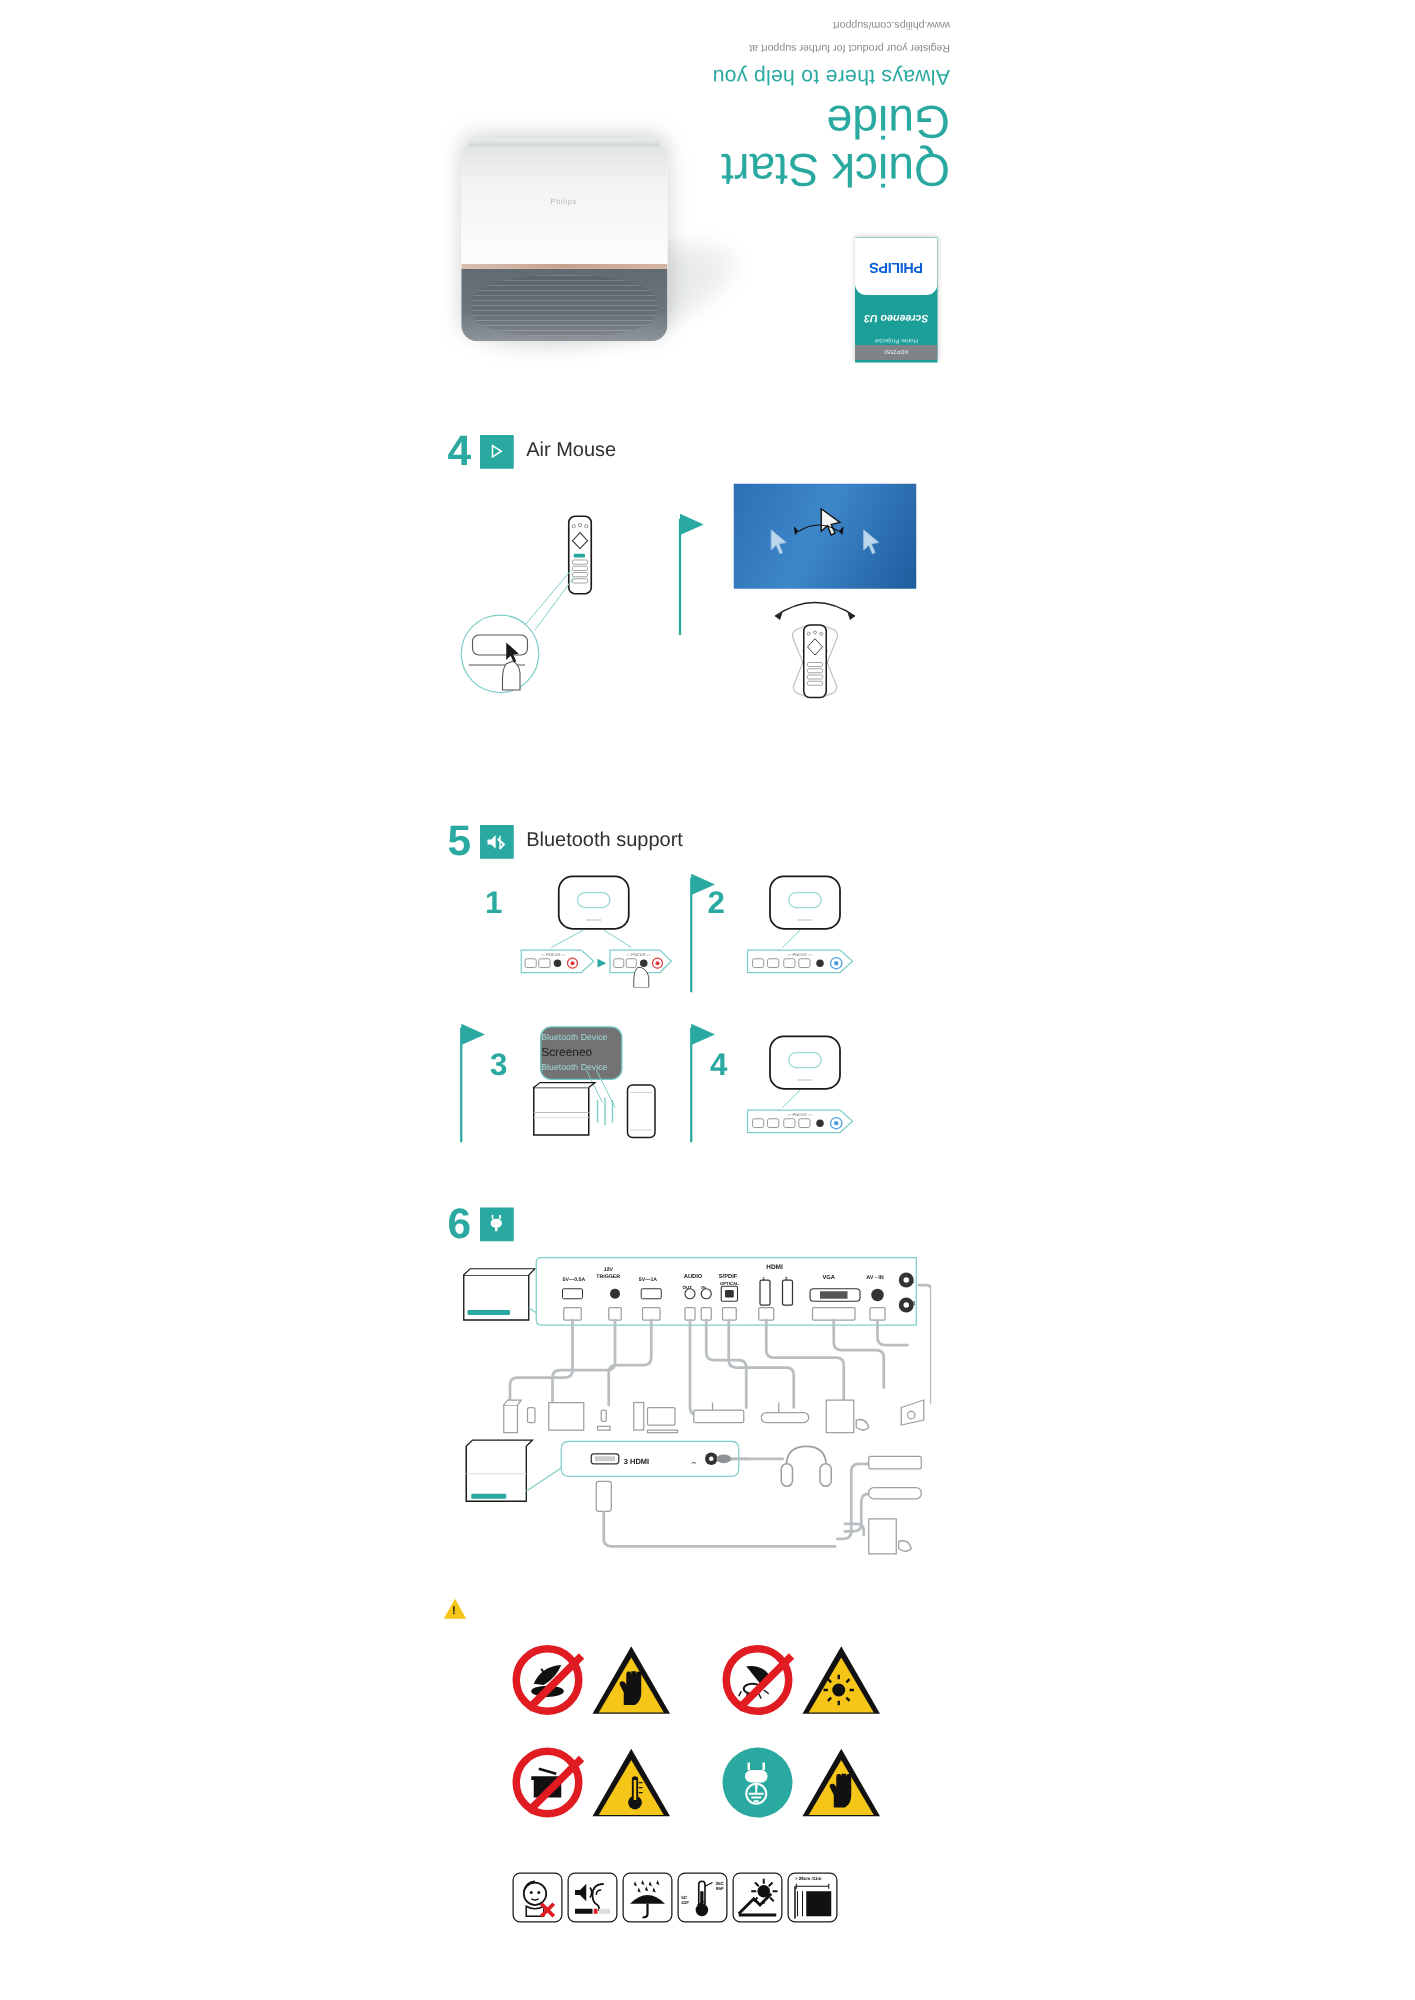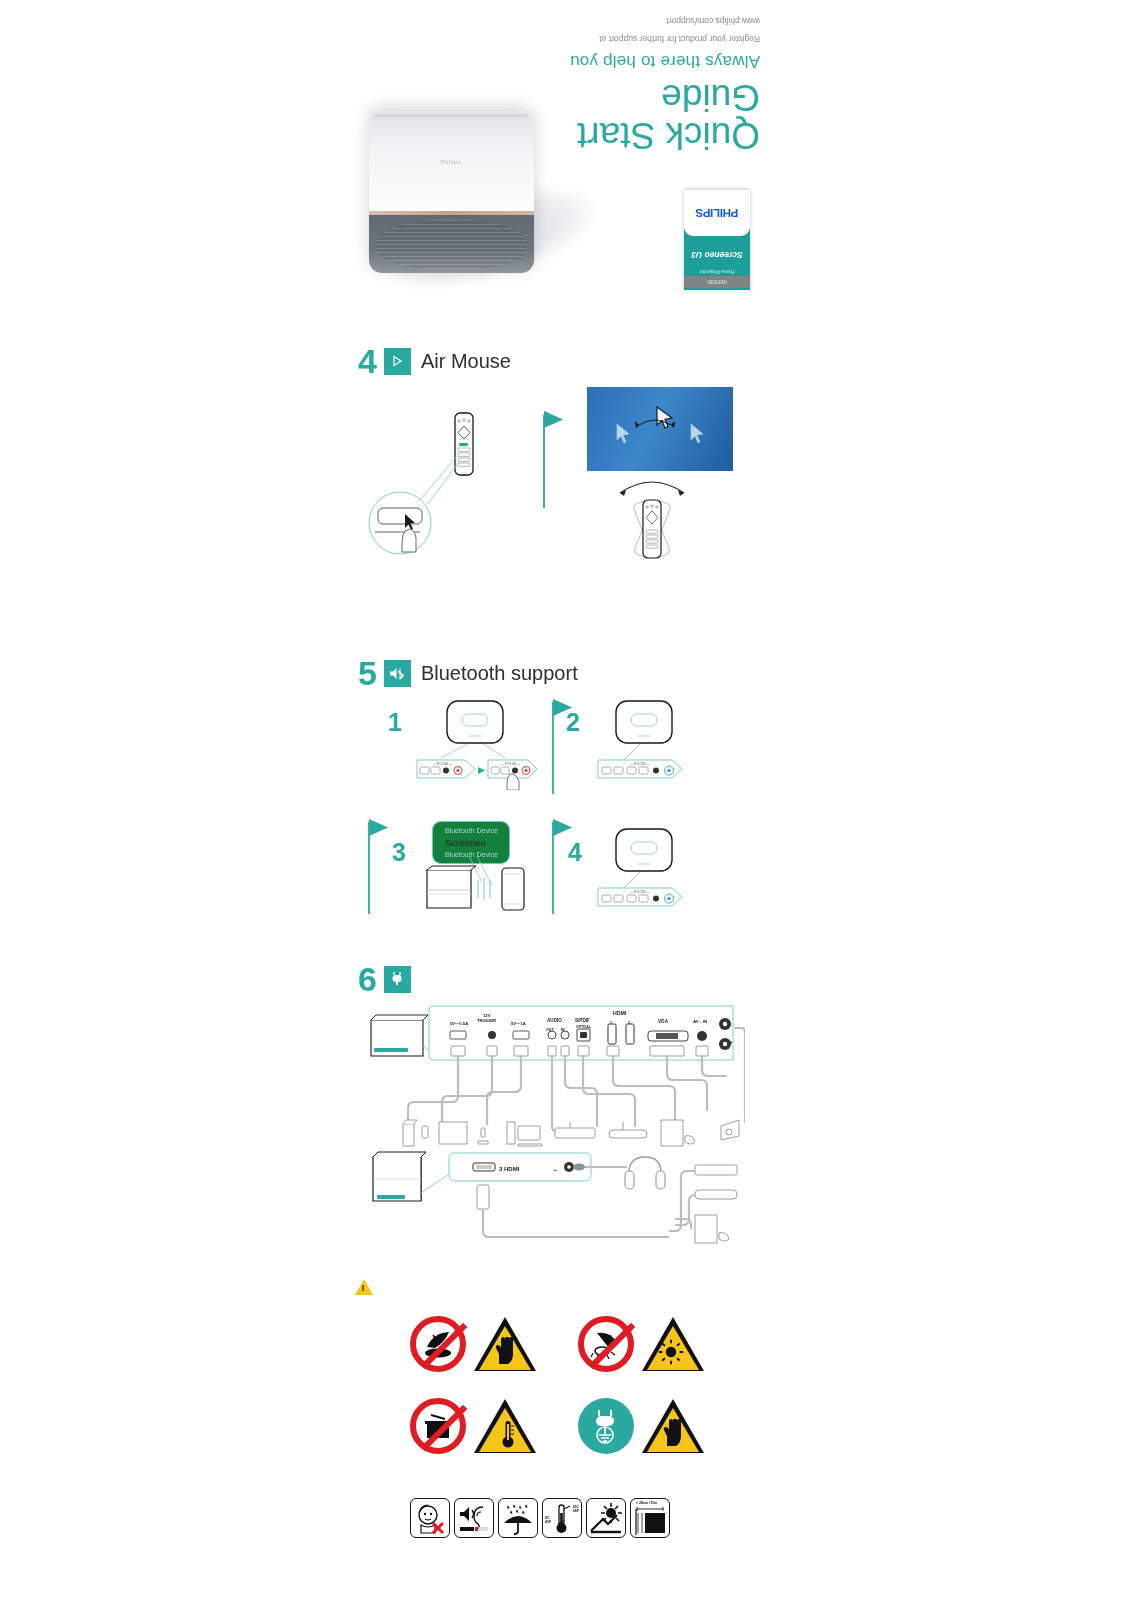--- a/index.html
+++ b/index.html
@@ -105,36 +105,36 @@
     display: flex; align-items: center; justify-content: center;
   }
 
   
   .sec-head { position: absolute; display: flex; align-items: center; gap: 7px; }
   .sec-num { font-size: 34px; color: #2aa9a0; font-weight: bold; line-height: 1; }
   .sec-icon {
     width: 27px; height: 27px; background: #2aa9a0;
     display: flex; align-items: center; justify-content: center;
   }
-  .sec-label { font-size: 20px; color: #2f2f2f; margin-left: 3px; }
+  .sec-label { font-size: 16px; color: #2f2f2f; margin-left: 3px; }
 
   
   .panel { position: absolute; }
   .tealflag { position: absolute; }
   .stepnum { position: absolute; font-size: 25px; color: #2aa9a0; font-weight: bold; }
 
   .screen-img {
     position: absolute; left: 587px; top: 387px; width: 146px; height: 84px;
     background: linear-gradient(115deg,#2d6fb5 0%,#3d87c9 45%,#1f5c9e 100%);
   }
 
   
   .bt-list {
     position: absolute; border: 1px solid #6fc9c3; border-radius: 9px;
-    background: #15803d; padding: 3px 12px; width: 78px;
+    background: #737373; padding: 3px 0; width: 66px;
   }
   .bt-row { font-size: 7px; line-height: 11px; color: #9fdcd8; white-space: nowrap; }
   .bt-row.active { color: #1d1d1d; font-size: 9.5px; line-height: 13px; font-weight: 500; }
 
   
   .warn-tri-small {
     position: absolute; left: 355px; top: 1279px; width: 0; height: 0;
     border-left: 9px solid transparent; border-right: 9px solid transparent;
     border-bottom: 16px solid #f5c518;
   }

